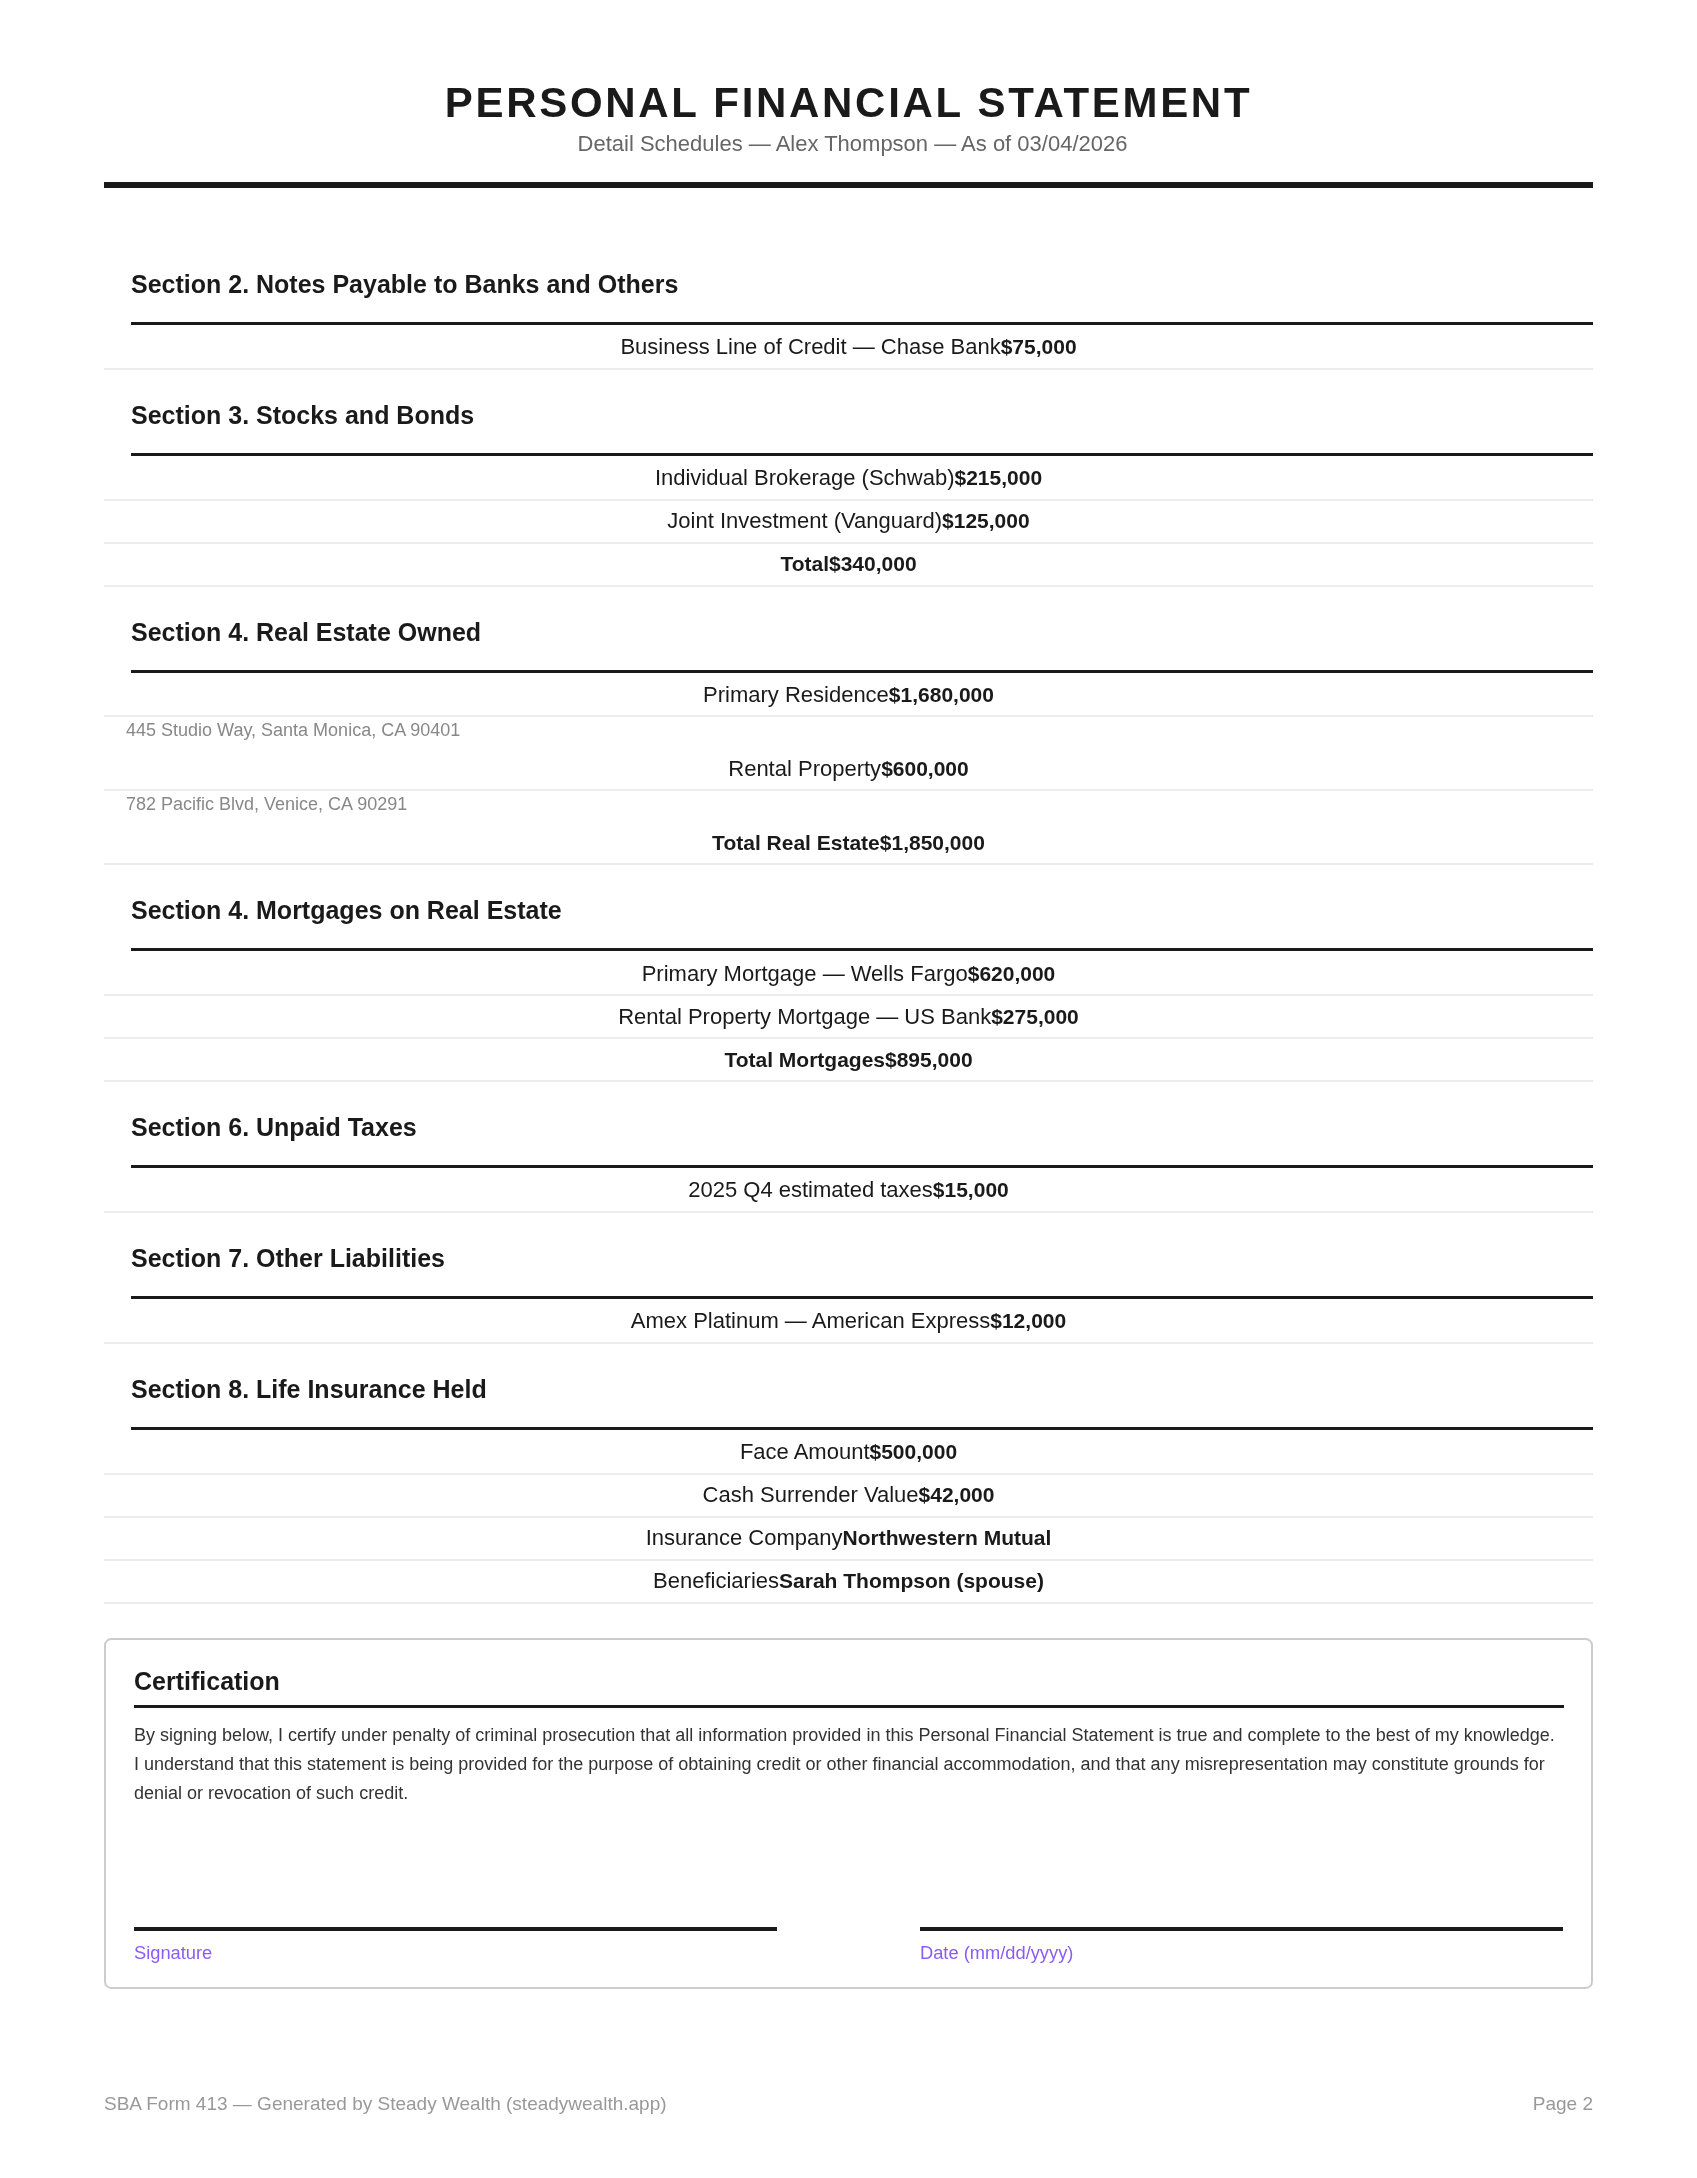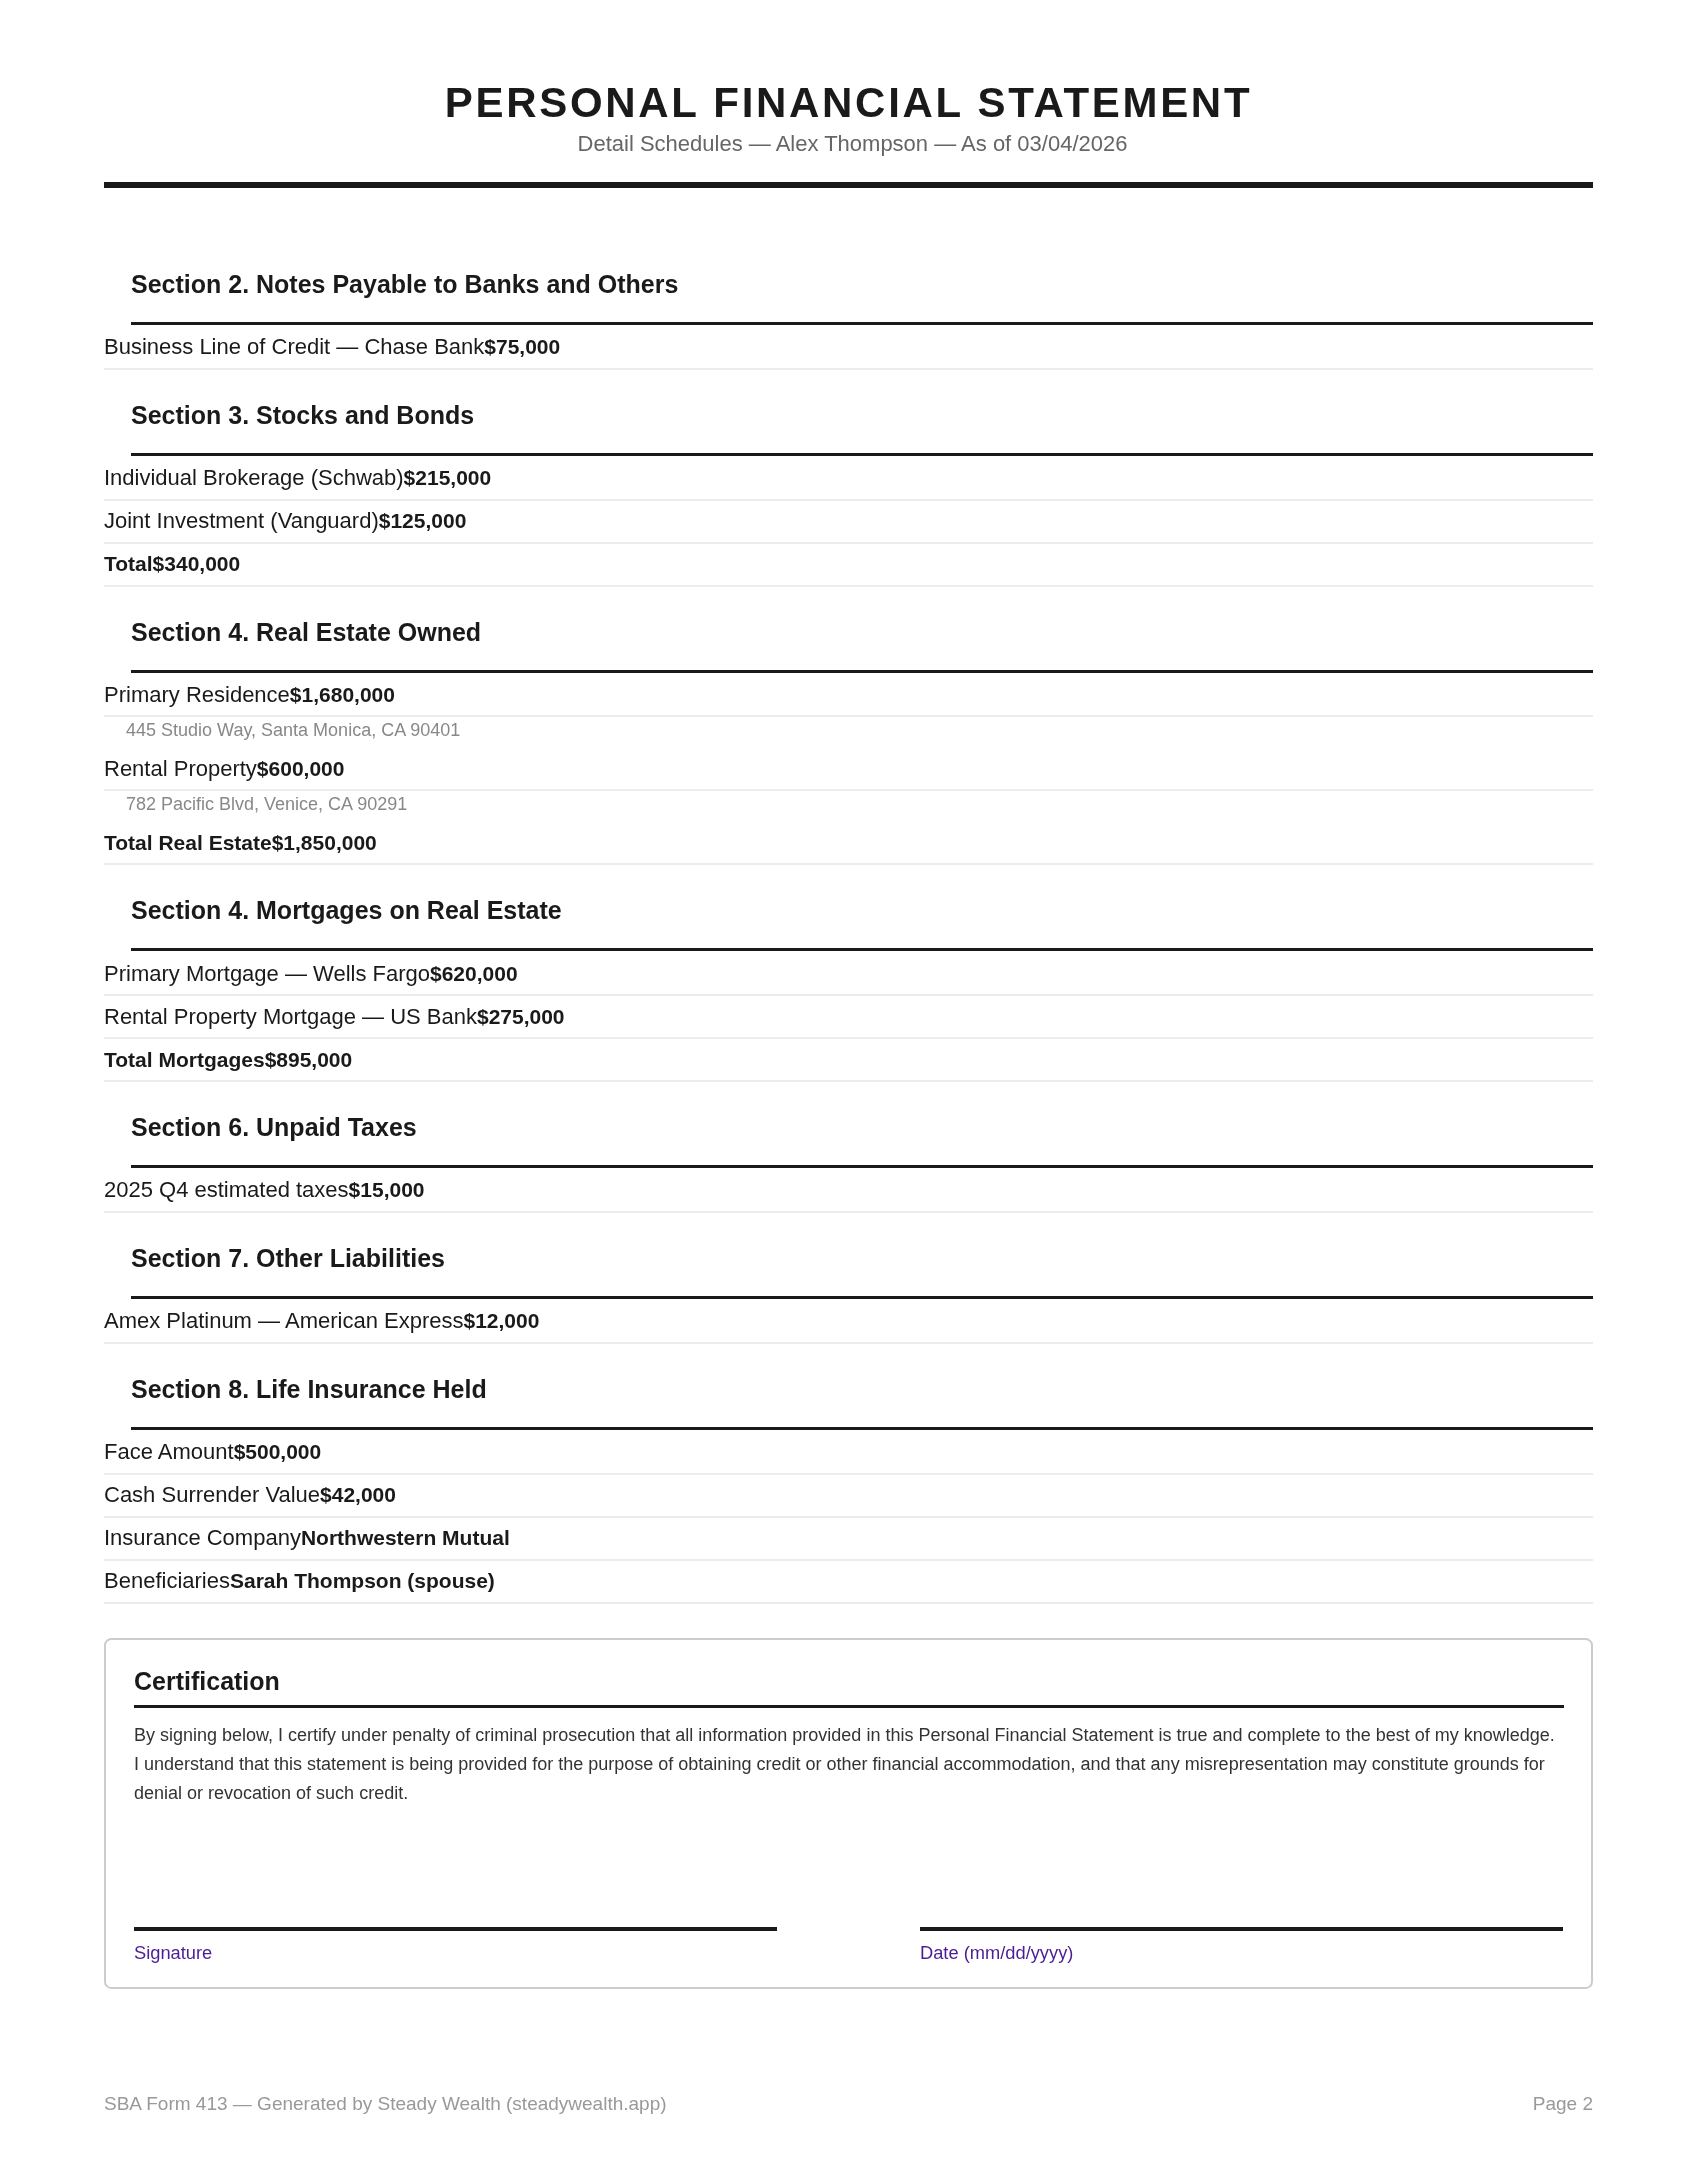--- a/index.html
+++ b/index.html
@@ -18,21 +18,21 @@
   }
   .header-rule { position: absolute; top: 182px; left: 0; width: 100%; height: 6.4px; background: #1a1a1a; }
 
   .sections { position: absolute; top: 270px; left: 0; width: 100%; }
   .section { margin-bottom: 31px; }
   .section-title {
     font-size: 25px; font-weight: 700; padding-bottom: 23px;
     border-bottom: 3.7px solid #1a1a1a; margin-bottom: 1.8px; line-height: 29px; margin-left: 27px;
   }
   .row {
-    display: flex; justify-content: flex-start; align-items: center;
+    display: flex; justify-content: center; align-items: center;
     height: 41px; border-bottom: 2.7px solid #ececec; font-size: 22px;
   }
   .row .label { color: #1a1a1a; }
   .row .value { font-weight: 700; font-size: 21px; }
   .row.total .label { font-weight: 700; font-size: 21px; }
   .row.has-sub { border-bottom: 2.7px solid #ececec; }
   .sub-row {
     height: 31px; line-height: 27.4px; padding-left: 22px; font-size: 18px; color: #888888;
   }
 
@@ -43,21 +43,21 @@
   }
   .cert-title {
     font-size: 25px; font-weight: 700; padding-bottom: 9.1px; border-bottom: 3.7px solid #1a1a1a; line-height: 29px;
   }
   .cert-text {
     font-size: 18px; color: #333333; line-height: 29px; margin-top: 12.8px;
   }
   .sig-row { position: absolute; left: 28px; right: 28px; top: 287px; display: flex; justify-content: space-between; }
   .sig-field { width: 643px; }
   .sig-line { height: 3.7px; background: #1a1a1a; }
-  .sig-label { font-size: 18.3px; color: #4c1d95; margin-top: 11px; }
+  .sig-label { font-size: 18.3px; color: #8b5cf6; margin-top: 11px; }
 
   .footer {
     position: absolute; top: 2093px; left: 0; width: 100%;
     display: flex; justify-content: space-between; font-size: 19px; color: #999999;
   }
 </style>
 </head>
 <body>
 
 <div class="page">

